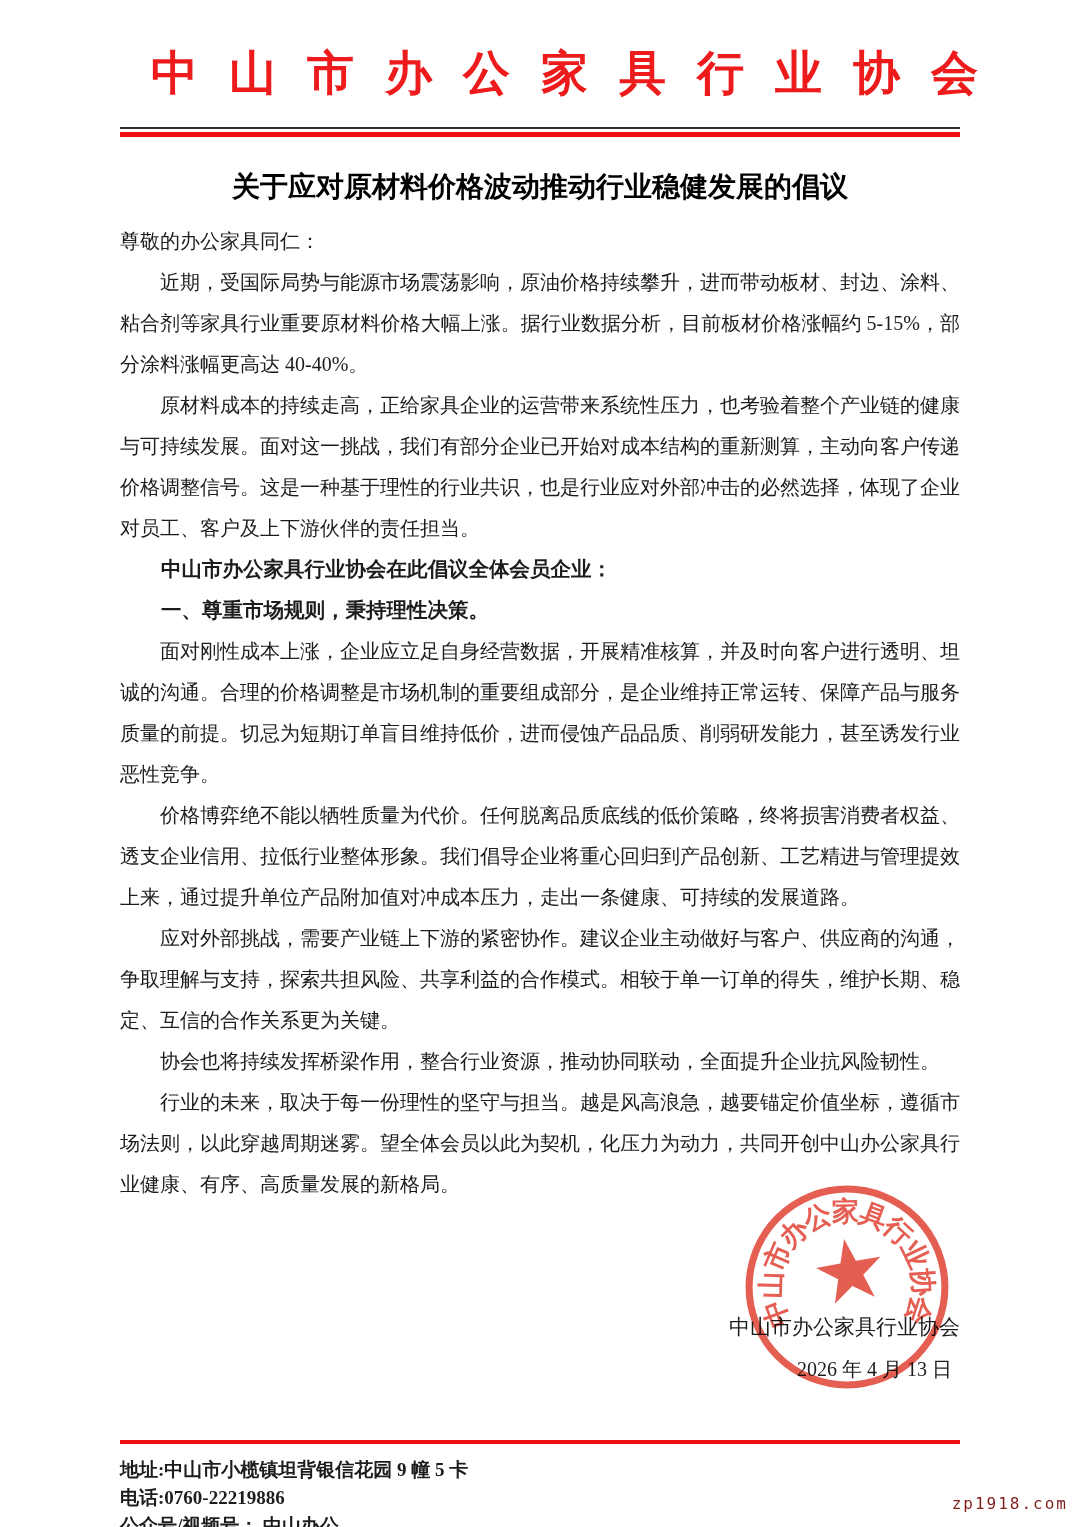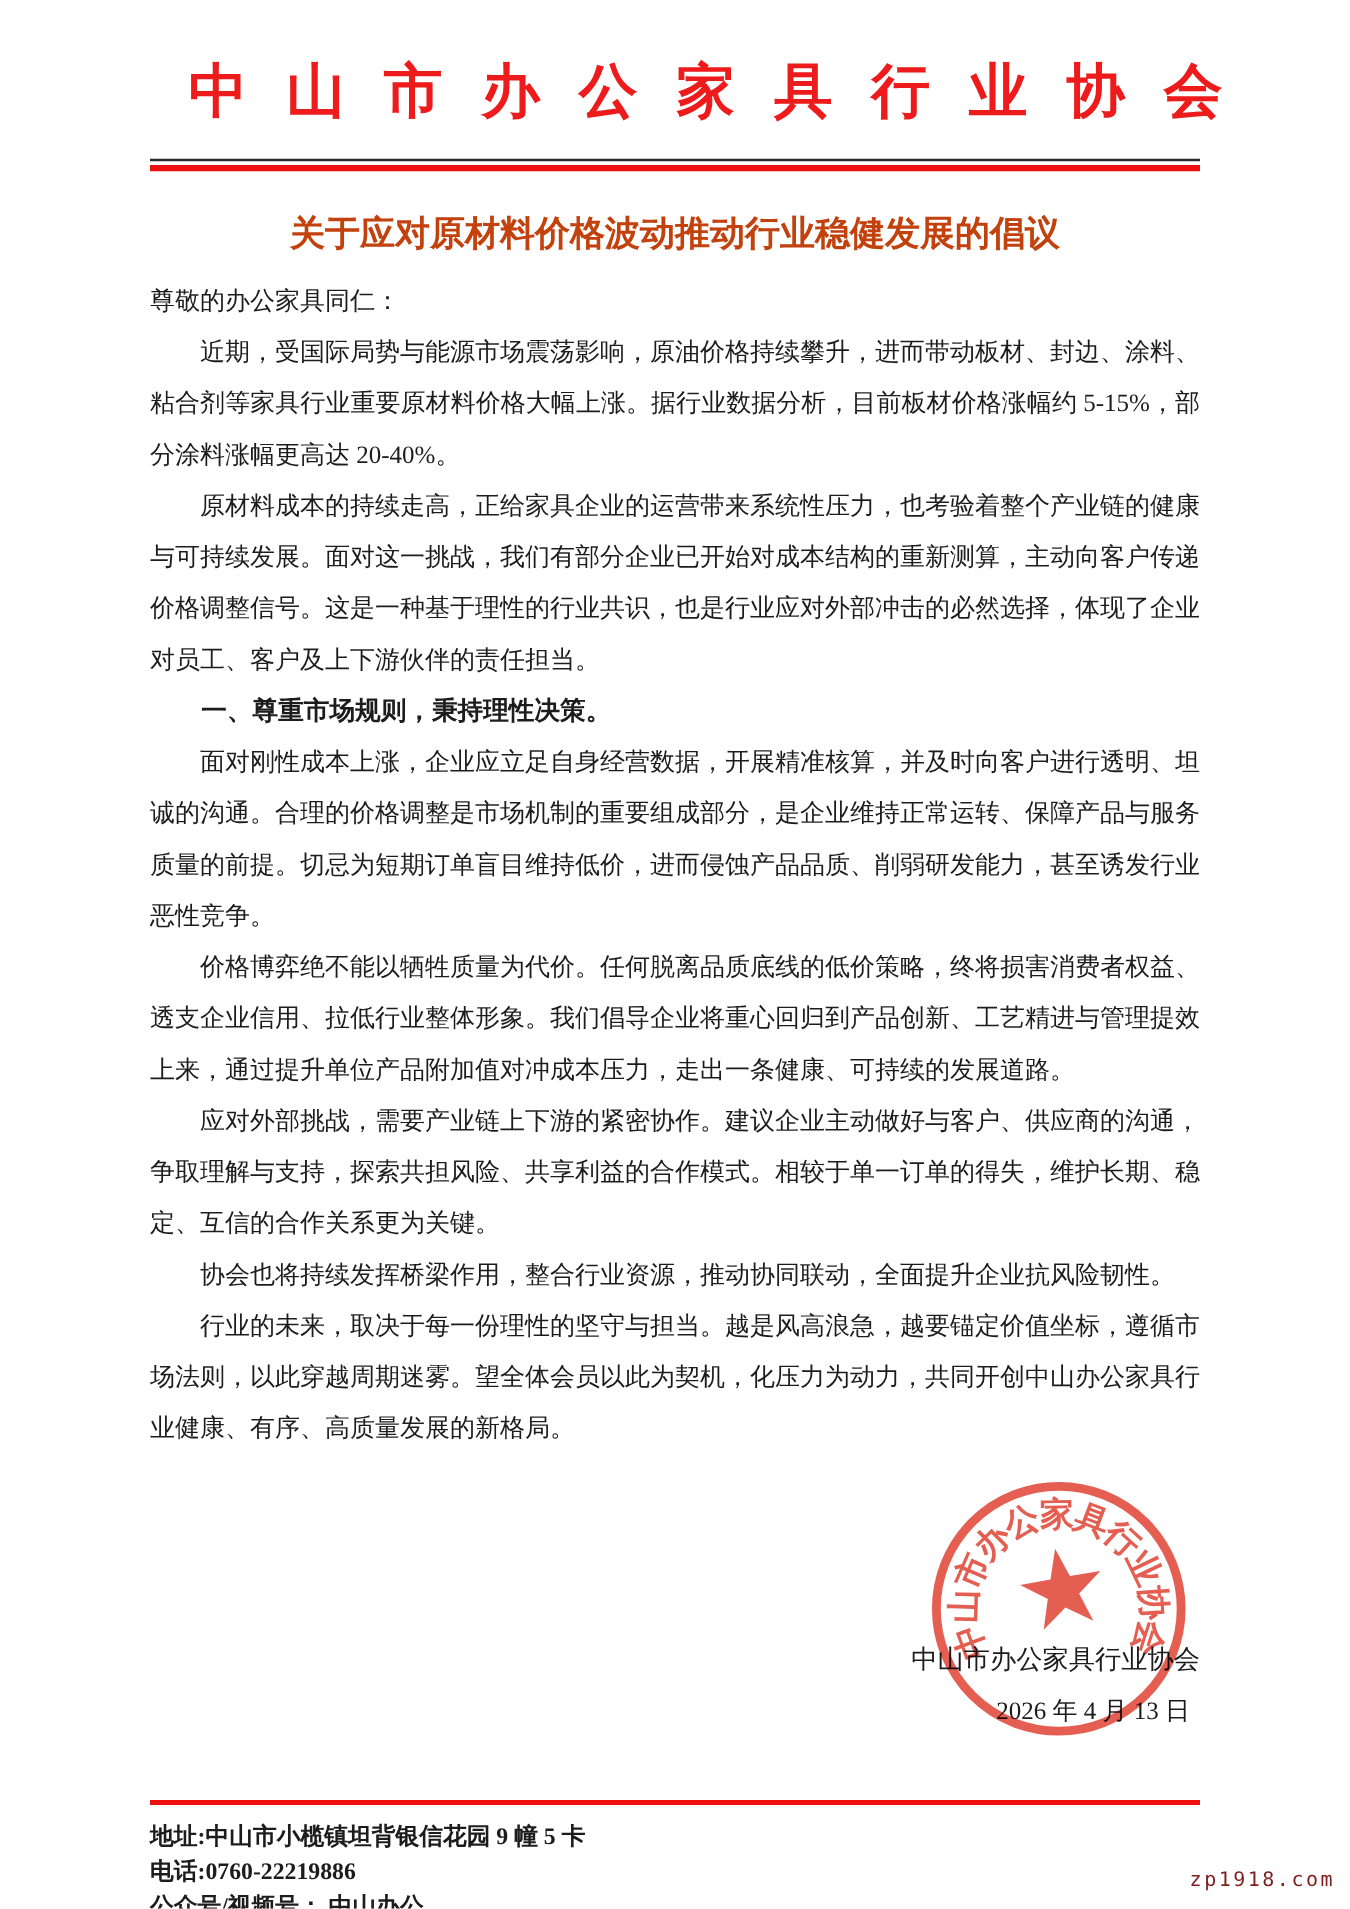--- a/index.html
+++ b/index.html
@@ -27,21 +27,21 @@
   }
   .rule-red {
     position:absolute; top:132px; left:120px; right:120px;
     height:5px; background:#ee0f0f;
   }
   
   .doc-title {
     position:absolute; top:168px; left:120px; right:120px;
     text-align:center;
     font-family:"Liberation Sans","DejaVu Sans",sans-serif;
-    font-weight:700; font-size:28px; color:#c2410c;
+    font-weight:700; font-size:28px; color:#000000;
   }
   
   .content {
     position:absolute; top:221px; left:120px; right:120px;
     font-size:20px; line-height:41px;
     text-align:justify;
   }
   .content p { margin:0; text-indent:2em; }
   .content p.no-indent { text-indent:0; }
   .content p.bold { font-weight:700; font-size:20.5px; }
@@ -82,22 +82,23 @@
   <div class="letterhead">
     <div class="org-name">中山市办公家具行业协会</div>
   </div>
   <div class="rule-dark"></div>
   <div class="rule-red"></div>
 
   <div class="doc-title">关于应对原材料价格波动推动行业稳健发展的倡议</div>
 
   <div class="content">
     <p class="no-indent">尊敬的办公家具同仁：</p>
-    <p>近期，受国际局势与能源市场震荡影响，原油价格持续攀升，进而带动板材、封边、涂料、粘合剂等家具行业重要原材料价格大幅上涨。据行业数据分析，目前板材价格涨幅约 5-15%，部分涂料涨幅更高达 20-40%。</p>
+    <p>近期，受国际局势与能源市场震荡影响，原油价格持续攀升，进而带动板材、封边、涂料、粘合剂等家具行业重要原材料价格大幅上涨。据行业数据分析，目前板材价格涨幅约 5-15%，部分涂料涨幅更高达 40-40%。</p>
     <p>原材料成本的持续走高，正给家具企业的运营带来系统性压力，也考验着整个产业链的健康与可持续发展。面对这一挑战，我们有部分企业已开始对成本结构的重新测算，主动向客户传递价格调整信号。这是一种基于理性的行业共识，也是行业应对外部冲击的必然选择，体现了企业对员工、客户及上下游伙伴的责任担当。</p>
+    <p class="bold">中山市办公家具行业协会在此倡议全体会员企业：</p>
     <p class="bold">一、尊重市场规则，秉持理性决策。</p>
     <p>面对刚性成本上涨，企业应立足自身经营数据，开展精准核算，并及时向客户进行透明、坦诚的沟通。合理的价格调整是市场机制的重要组成部分，是企业维持正常运转、保障产品与服务质量的前提。切忌为短期订单盲目维持低价，进而侵蚀产品品质、削弱研发能力，甚至诱发行业恶性竞争。</p>
     <p>价格博弈绝不能以牺牲质量为代价。任何脱离品质底线的低价策略，终将损害消费者权益、透支企业信用、拉低行业整体形象。我们倡导企业将重心回归到产品创新、工艺精进与管理提效上来，通过提升单位产品附加值对冲成本压力，走出一条健康、可持续的发展道路。</p>
     <p>应对外部挑战，需要产业链上下游的紧密协作。建议企业主动做好与客户、供应商的沟通，争取理解与支持，探索共担风险、共享利益的合作模式。相较于单一订单的得失，维护长期、稳定、互信的合作关系更为关键。</p>
     <p>协会也将持续发挥桥梁作用，整合行业资源，推动协同联动，全面提升企业抗风险韧性。</p>
     <p>行业的未来，取决于每一份理性的坚守与担当。越是风高浪急，越要锚定价值坐标，遵循市场法则，以此穿越周期迷雾。望全体会员以此为契机，化压力为动力，共同开创中山办公家具行业健康、有序、高质量发展的新格局。</p>
   </div>
 
   <div class="sign-block">
     <div>中山市办公家具行业协会</div>

